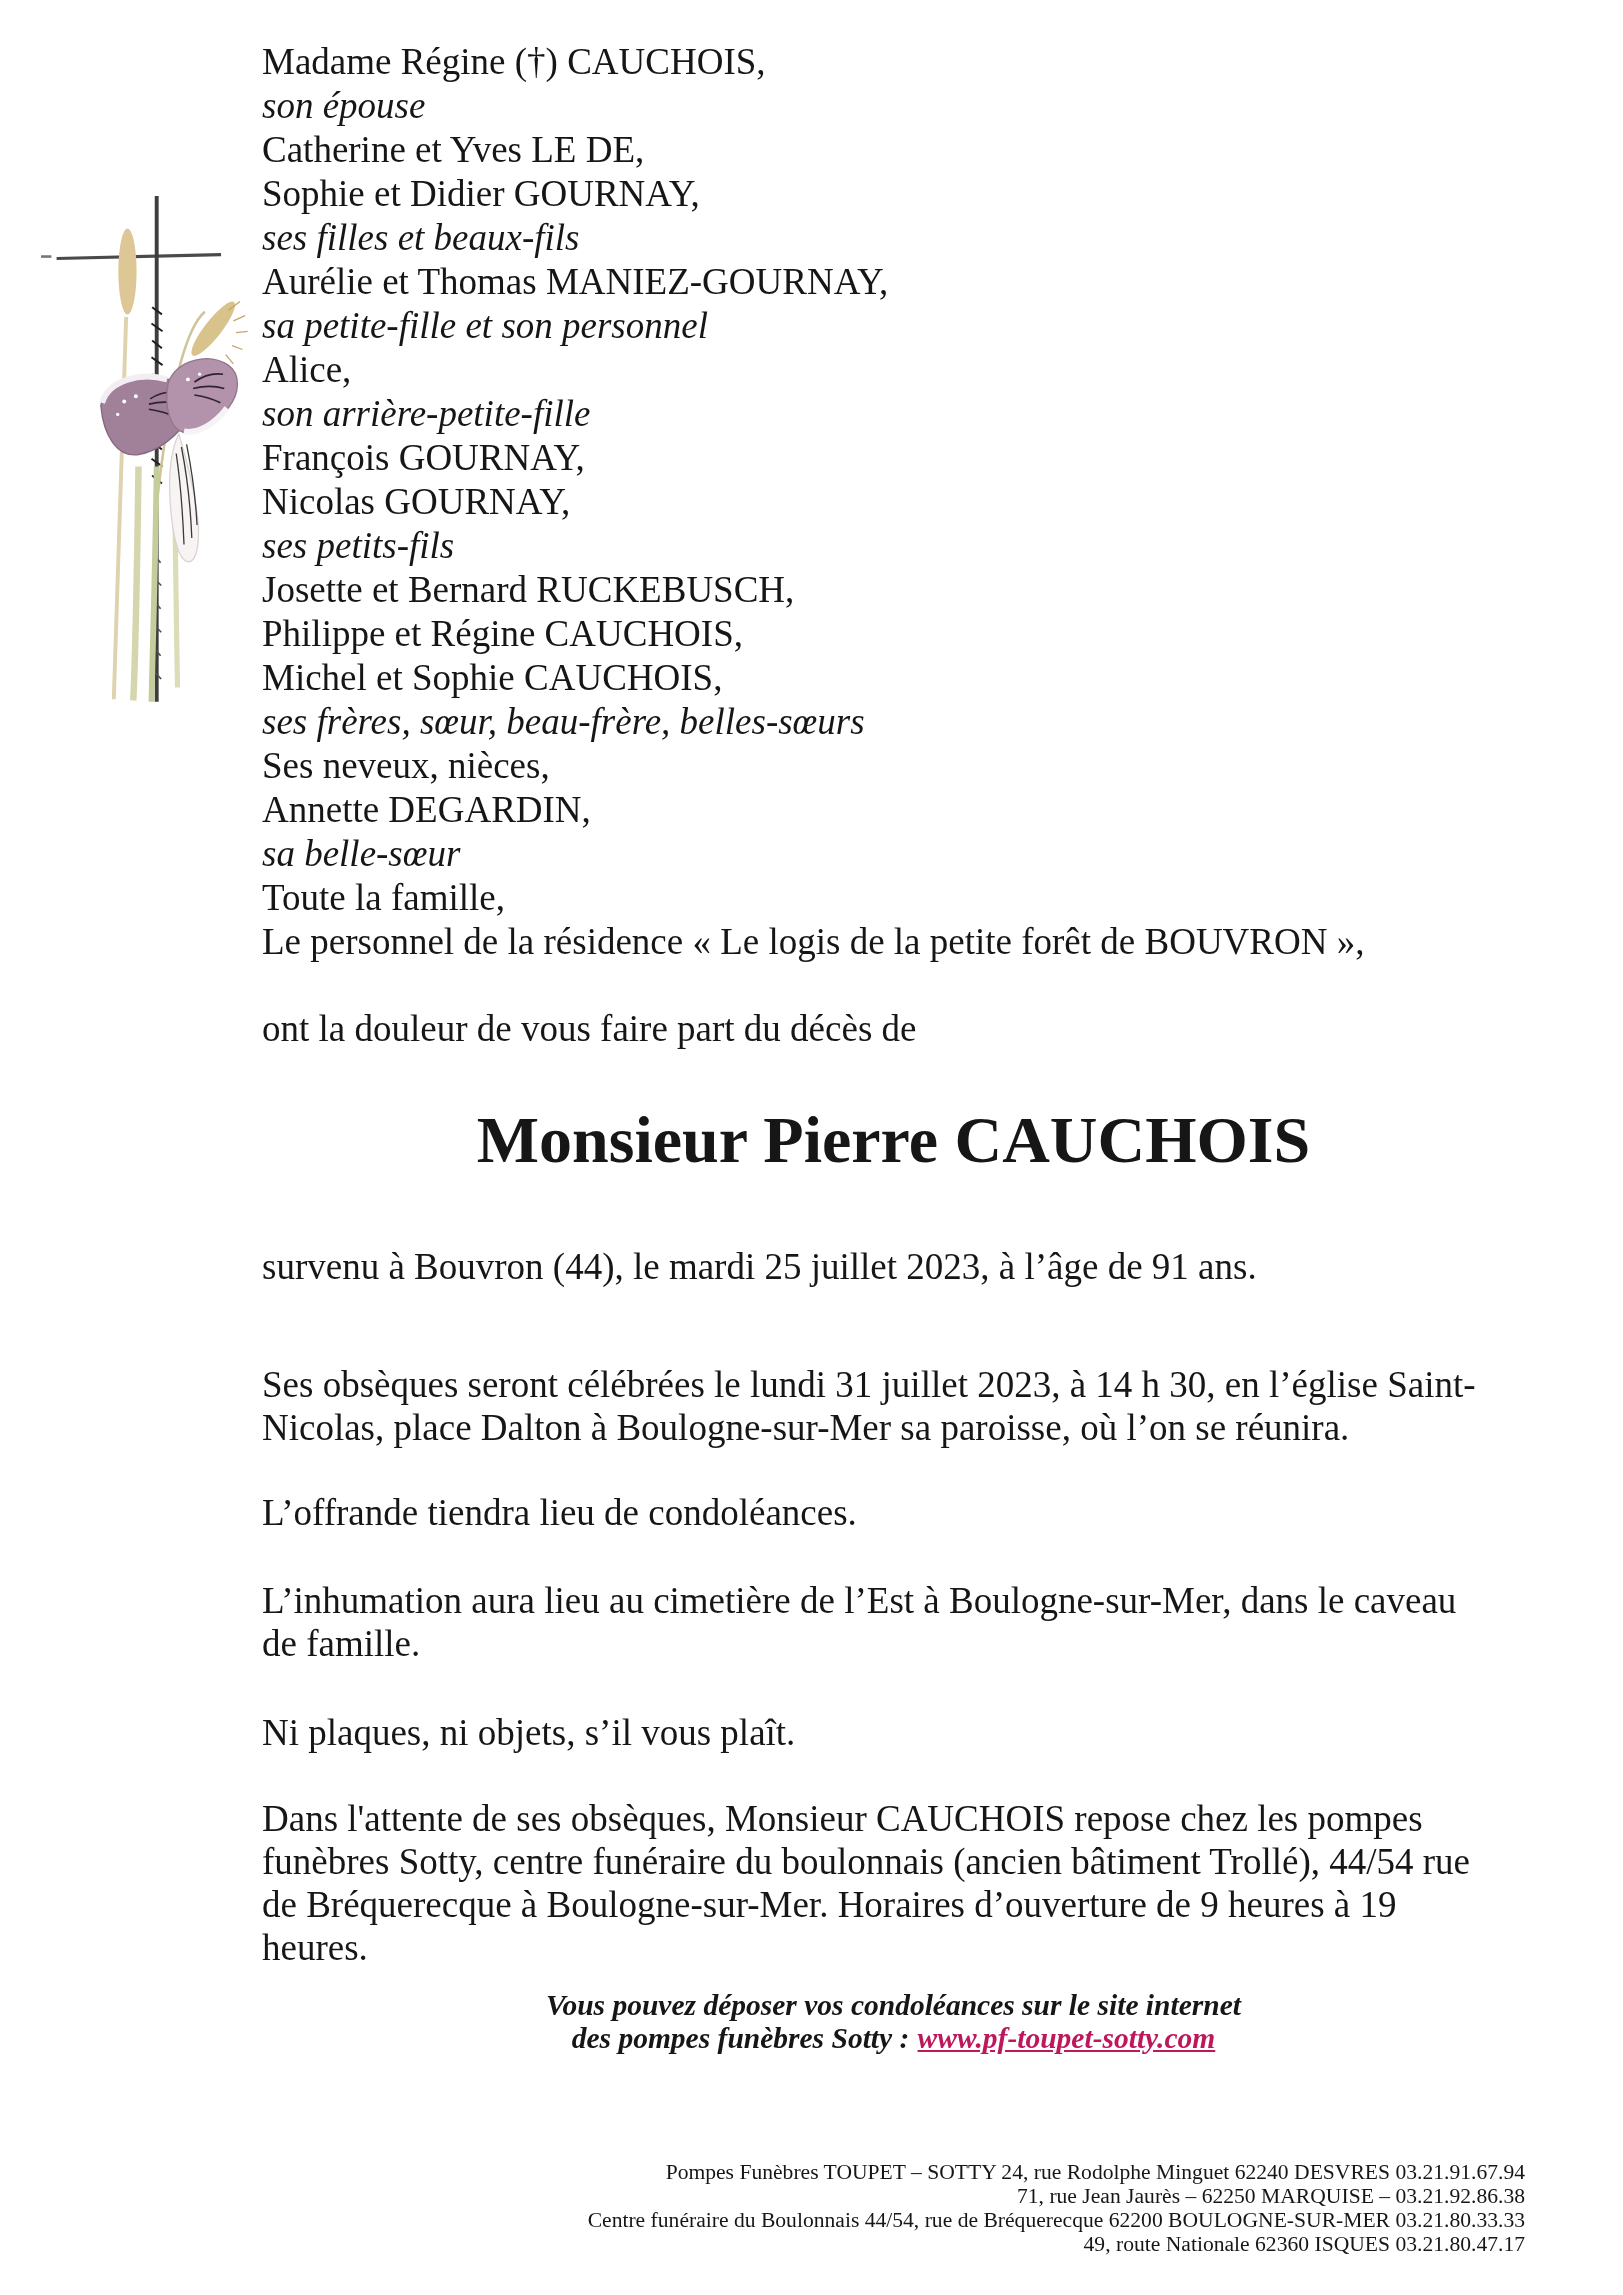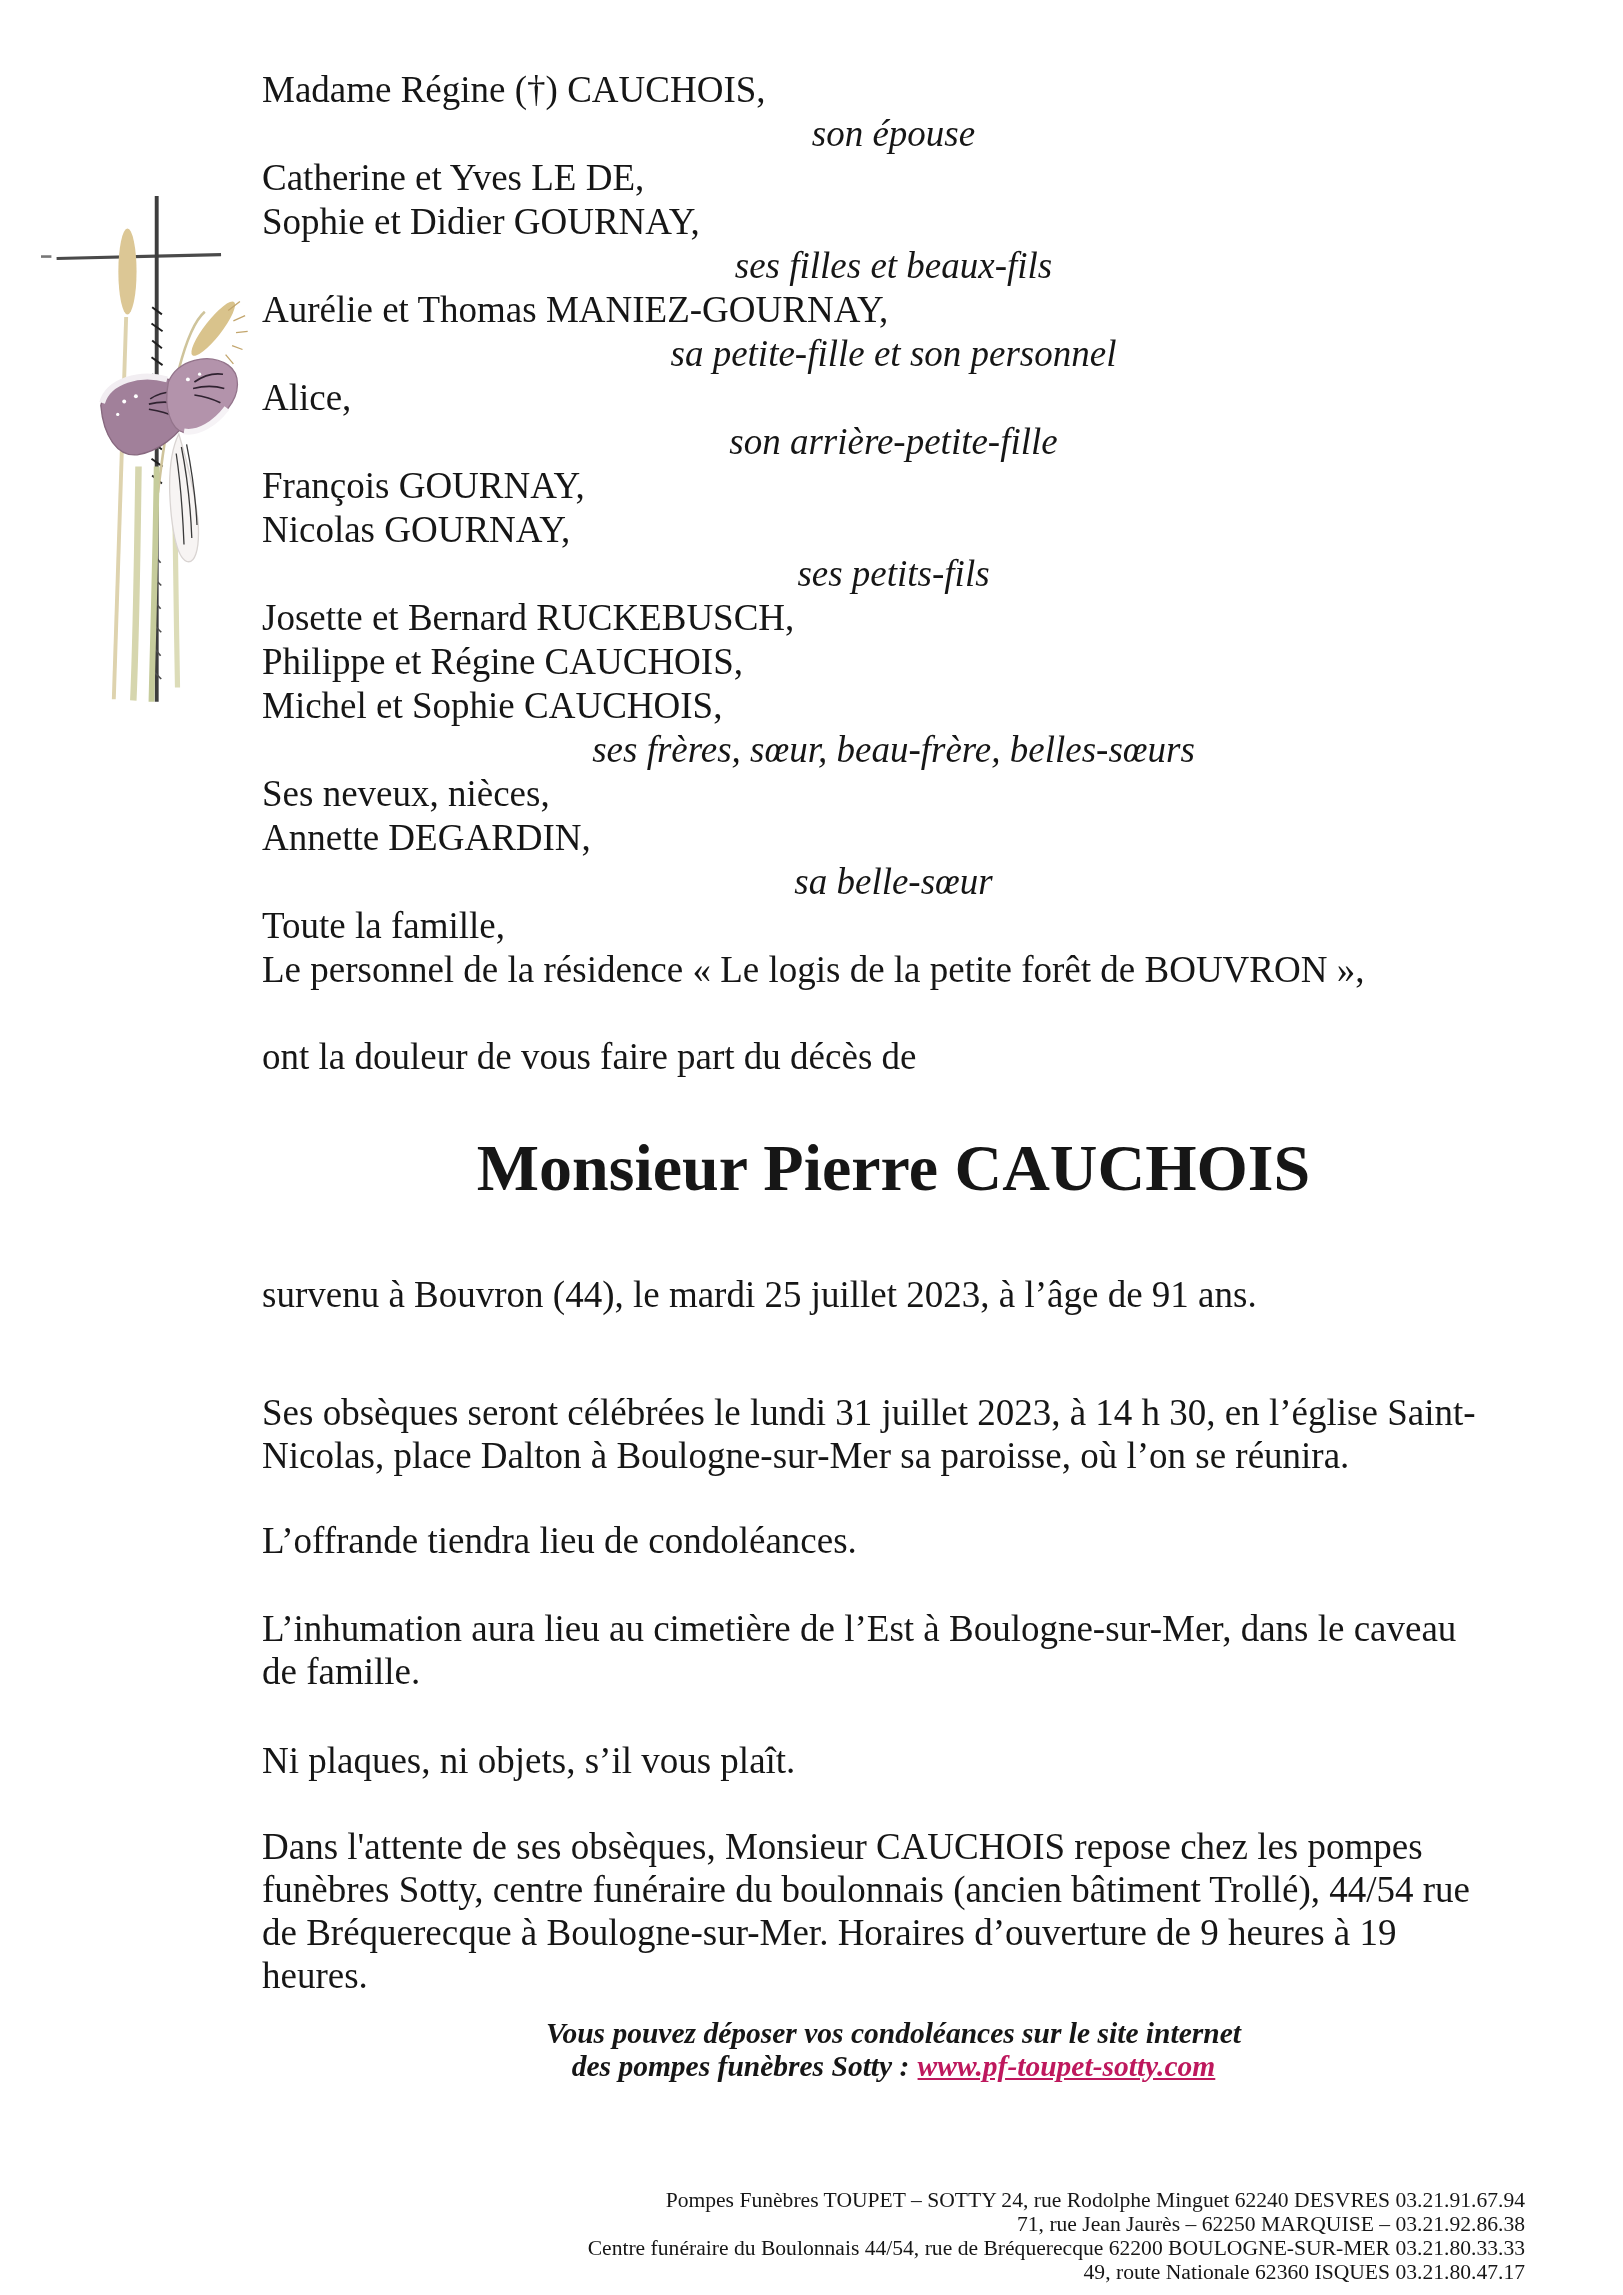--- a/index.html
+++ b/index.html
@@ -19,31 +19,31 @@
   .artwork {
     position: absolute;
     left: 41px;
     top: 187px;
     width: 208px;
     height: 520px;
   }
   .content {
     position: absolute;
     left: 262px;
-    top: 68px;
+    top: 40px;
     width: 1263px;
   }
   .fam-line {
     font-size: 37px;
     line-height: 44px;
     height: 44px;
     white-space: nowrap;
   }
   .relation {
-    text-align: center;
+    text-align: left;
     font-style: italic;
   }
   .intro-line {
     margin-top: 43px;
     font-size: 37px;
     line-height: 44px;
   }
   .deceased-name {
     margin-top: 38px;
     font-size: 66px;

